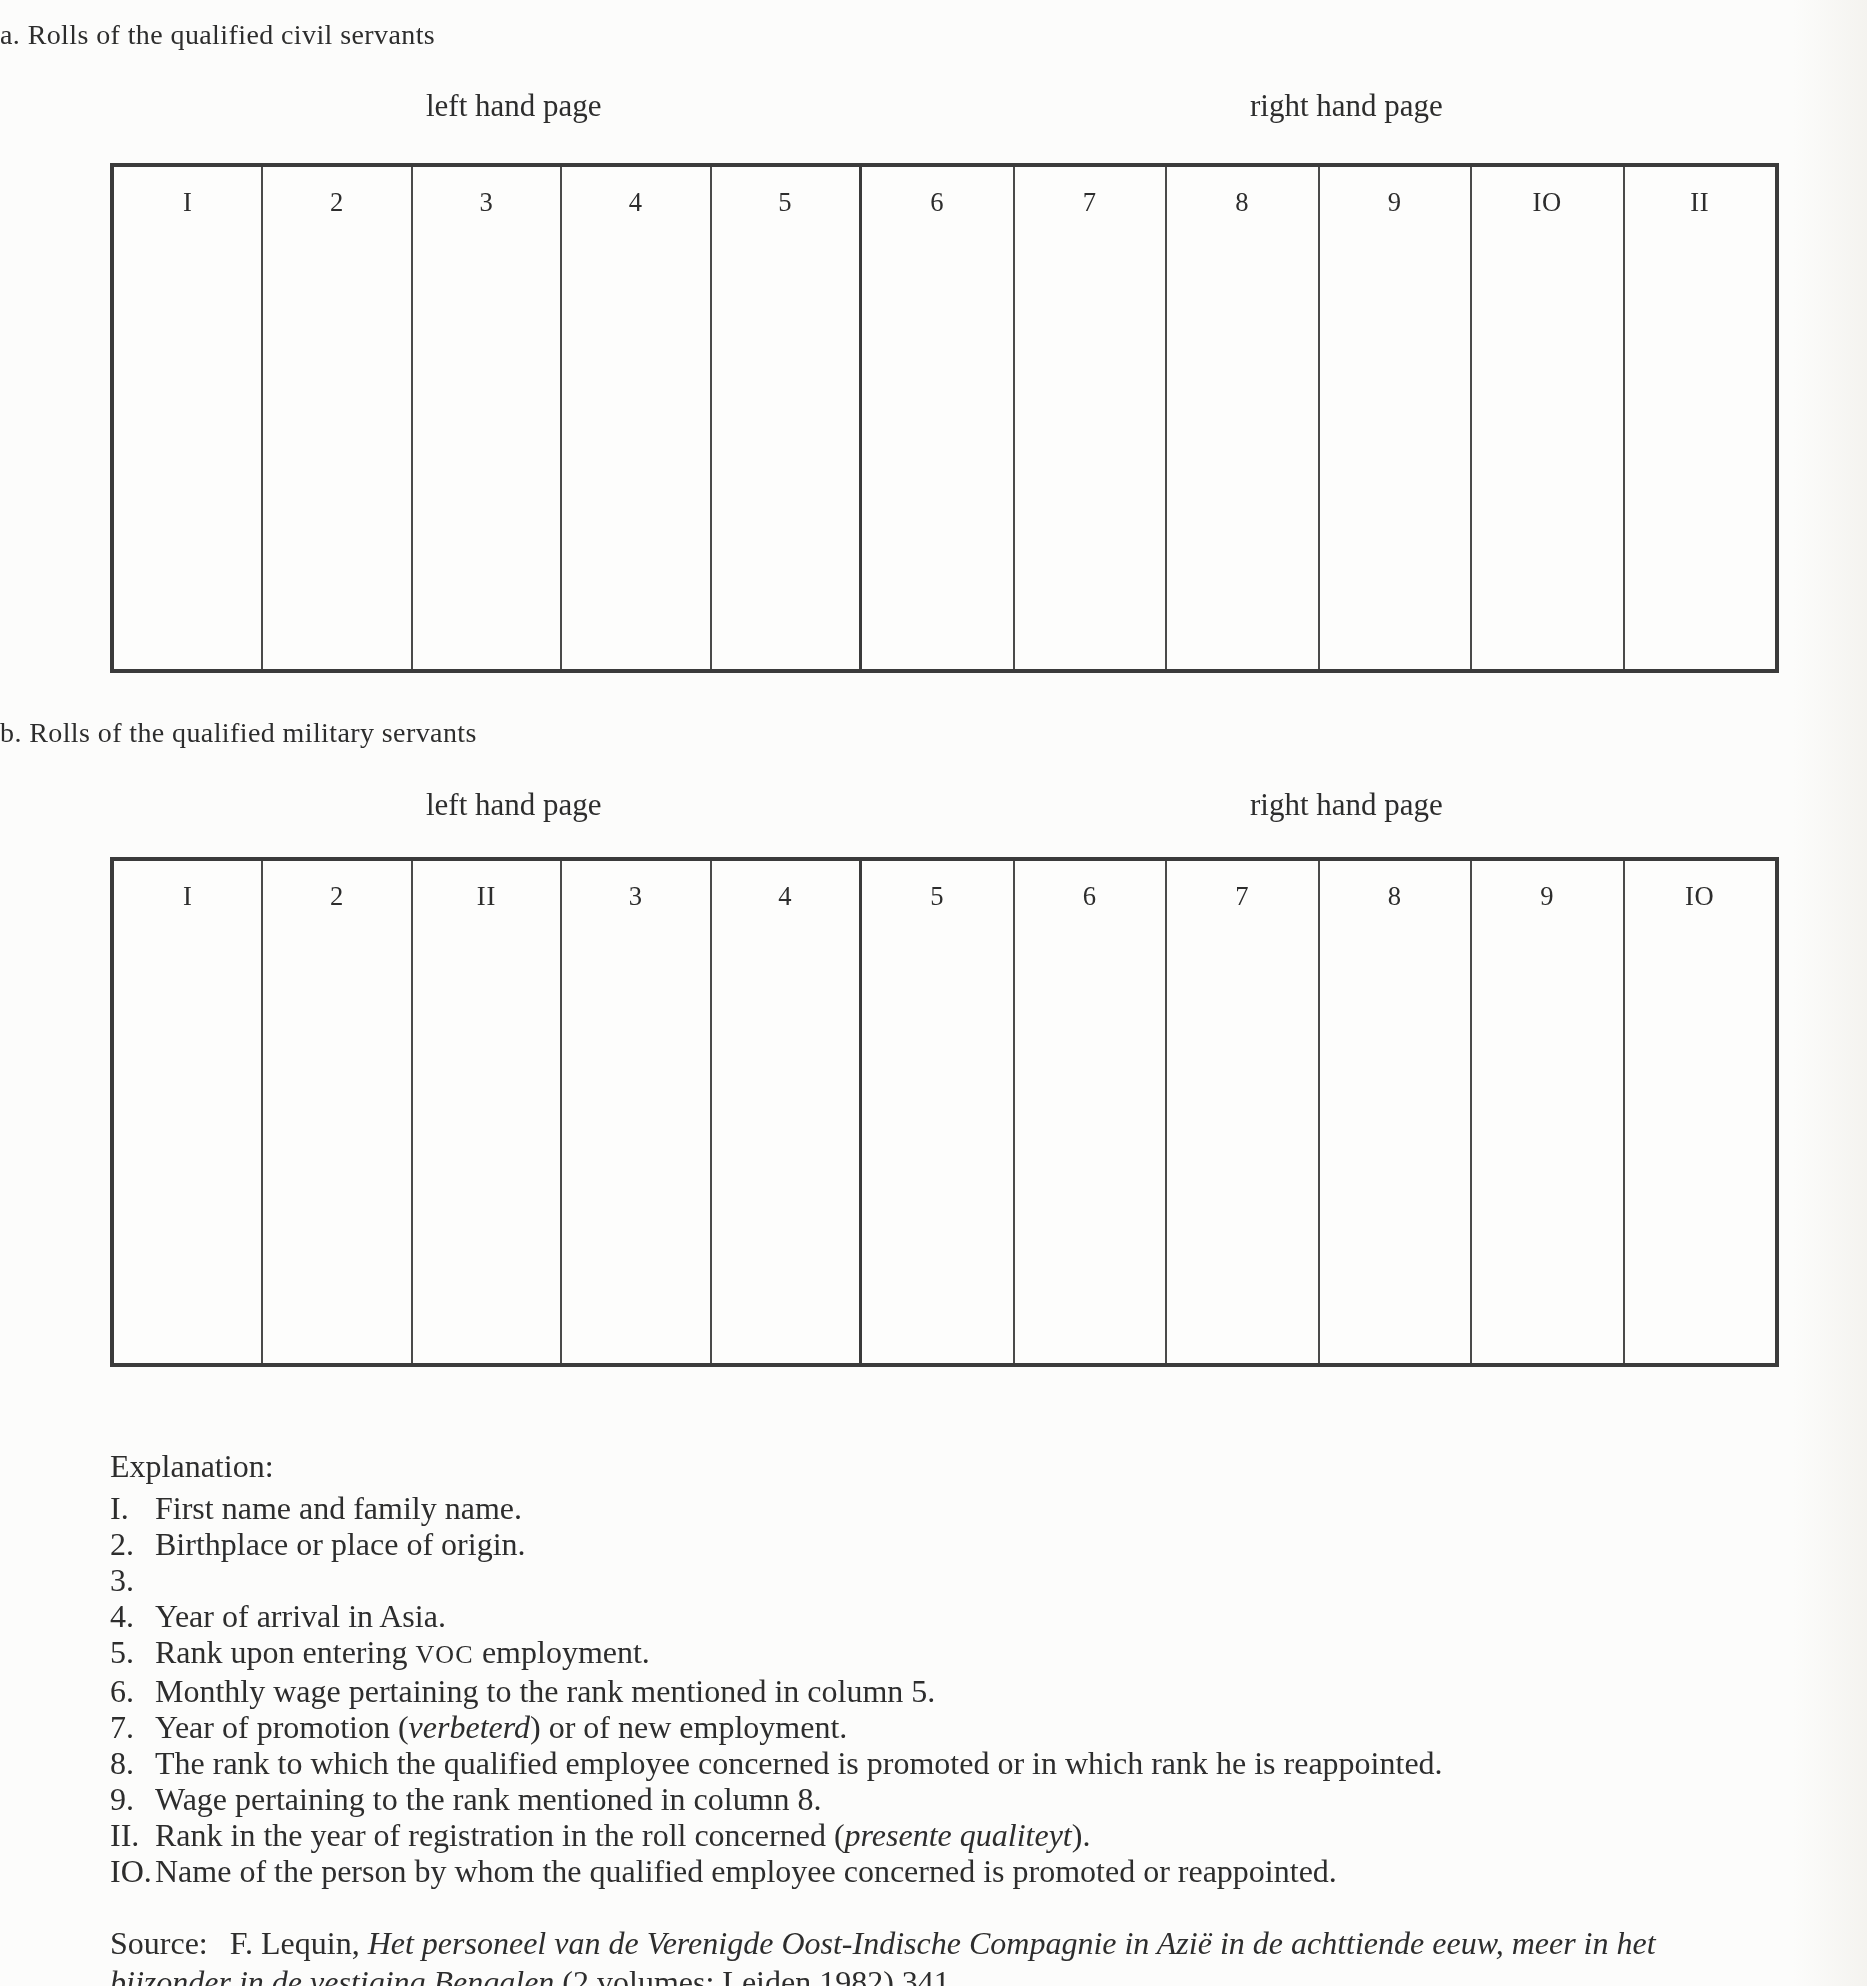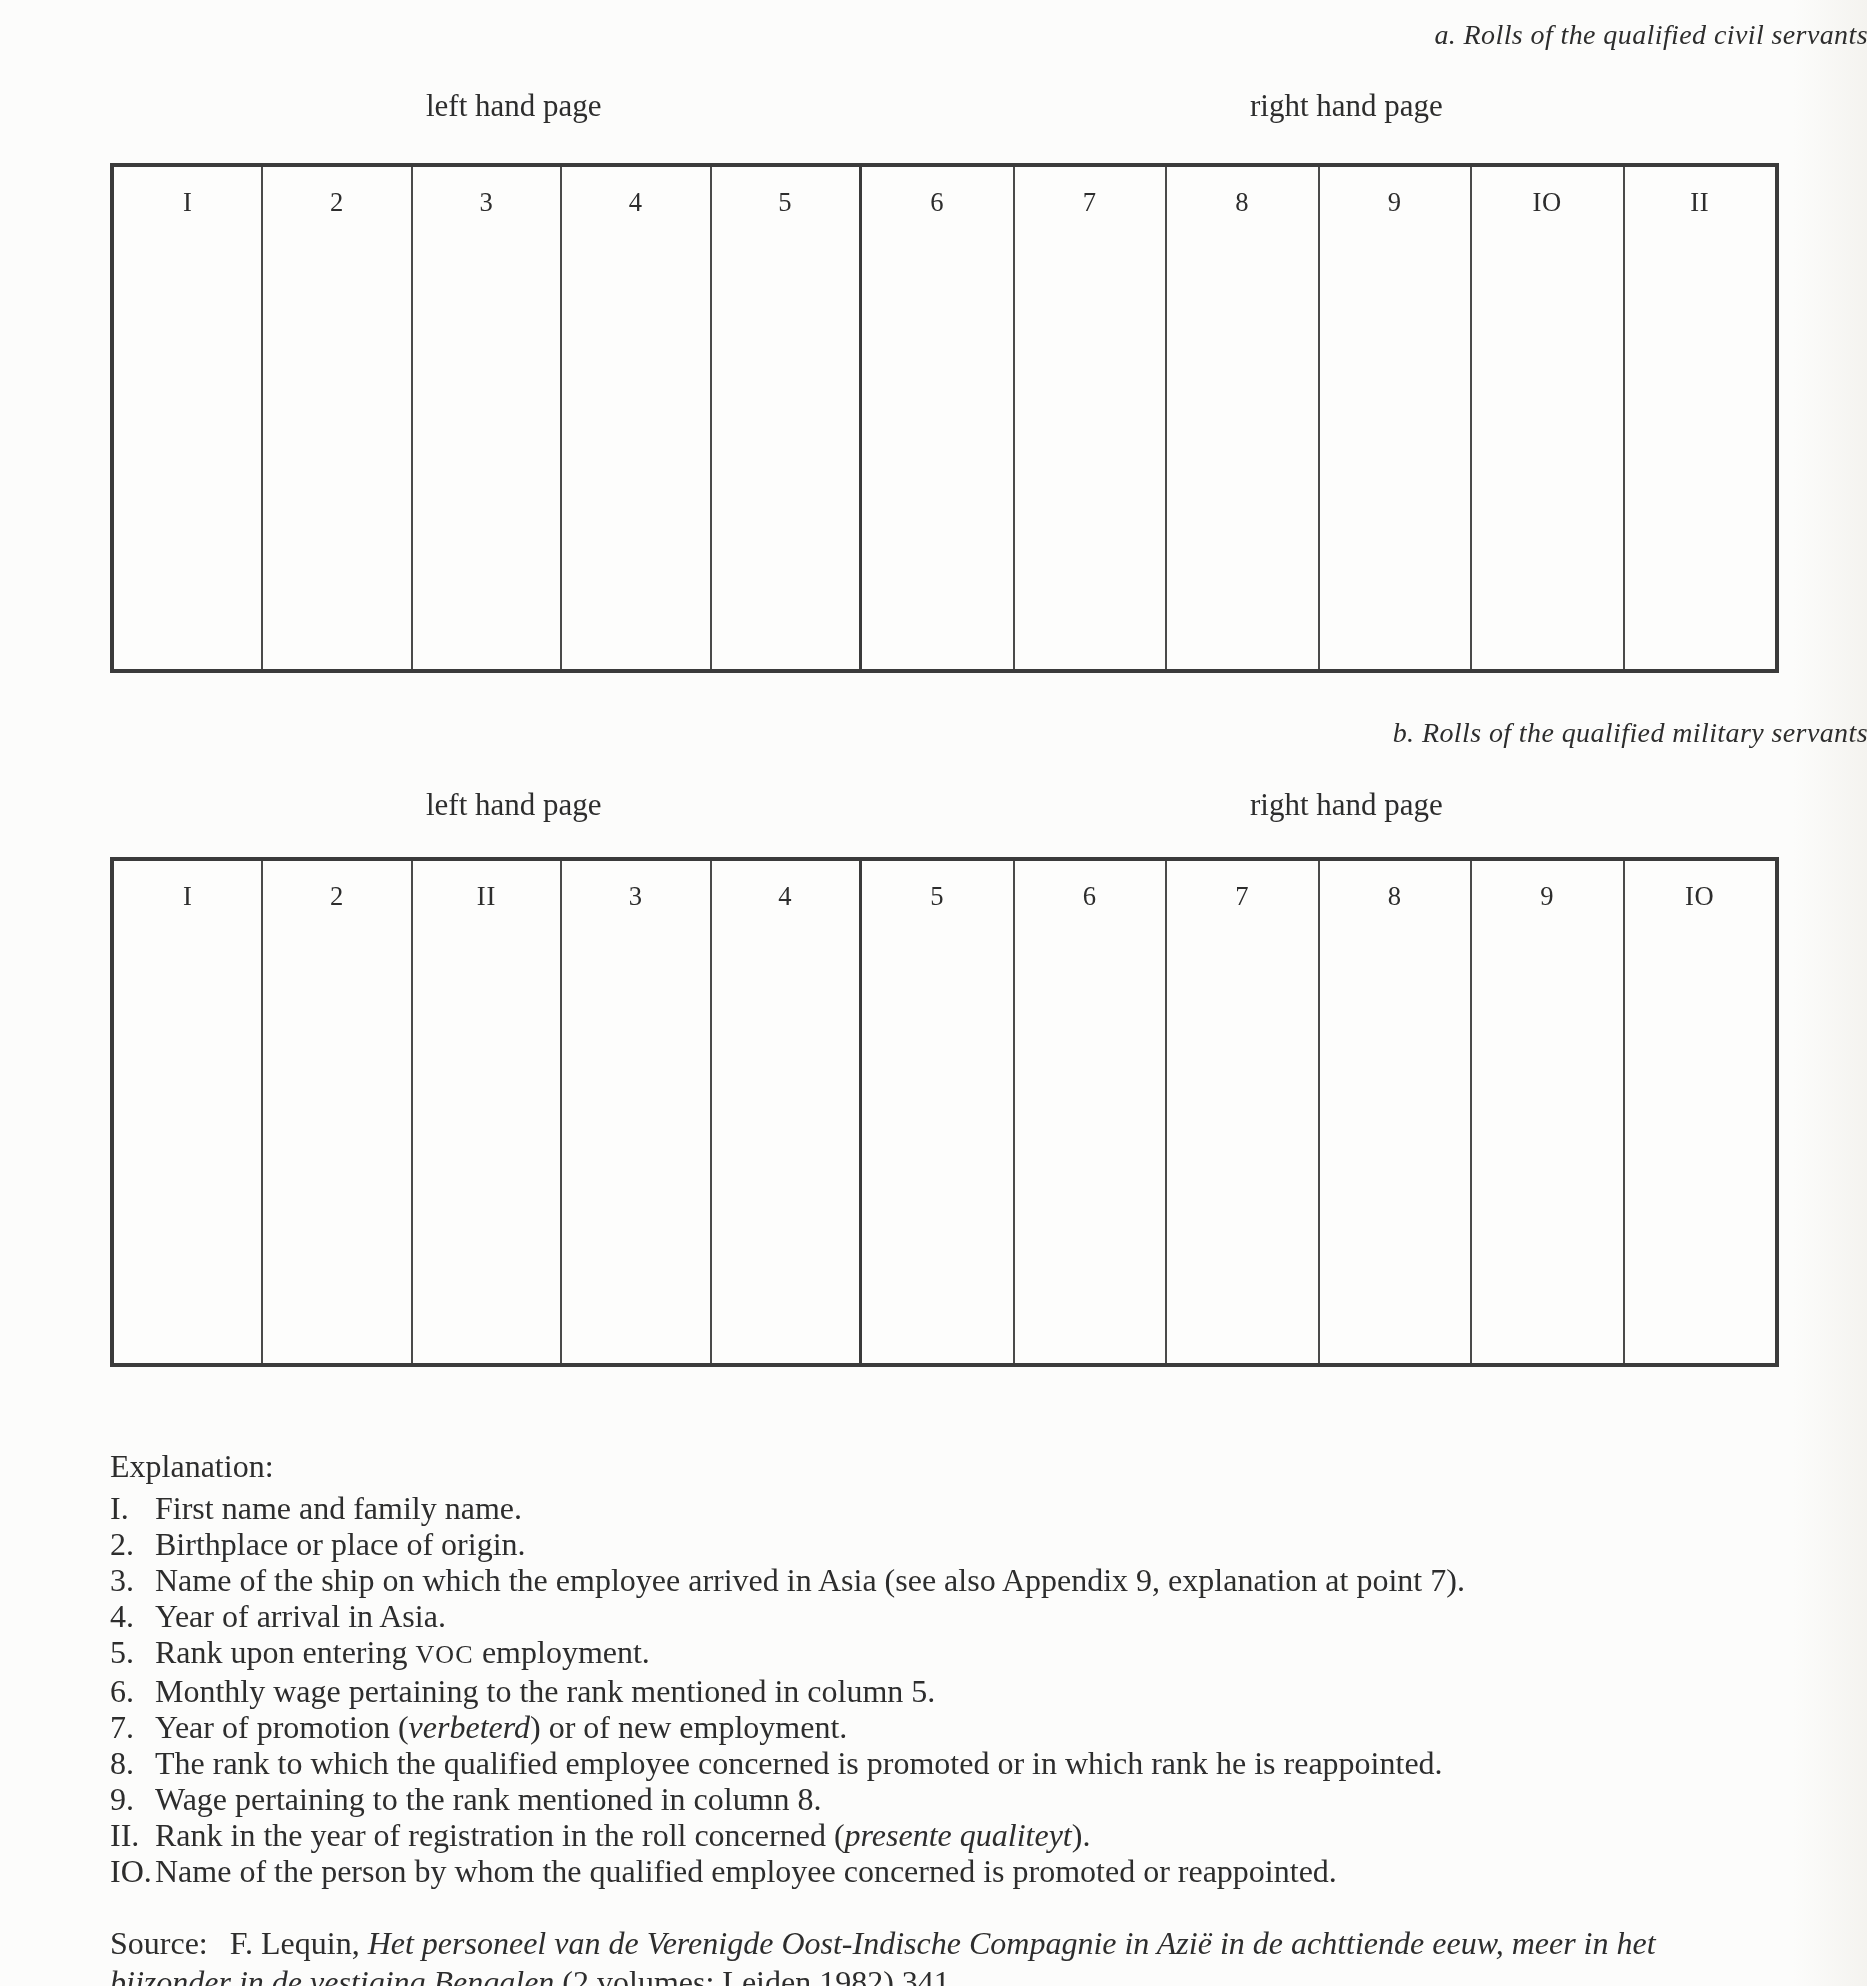--- a/index.html
+++ b/index.html
@@ -19,22 +19,21 @@
     position:relative;
     width:1868px;
     height:1986px;
     background:linear-gradient(90deg, var(--bg) 0%, var(--bg) 96%, #f4f3ef 100%);
     overflow:hidden;
   }
   .fig-title{
     position:absolute;
     left:0;
     width:1868px;
-    text-align:right;
-    font-style:italic;
+    text-align:left;
     font-size:28px;
     letter-spacing:0.4px;
   }
   .page-label{
     position:absolute;
     font-size:31px;
     white-space:nowrap;
   }
   .roll-table{
     position:absolute;
@@ -188,21 +187,20 @@
     <div class="exp-row">
         <span class="exp-num">I.</span>
         <span class="exp-text">First name and family name.</span>
       </div>
     <div class="exp-row">
         <span class="exp-num">2.</span>
         <span class="exp-text">Birthplace or place of origin.</span>
       </div>
     <div class="exp-row">
         <span class="exp-num">3.</span>
-        <span class="exp-text">Name of the ship on which the employee arrived in Asia (see also Appendix 9, explanation at point 7).</span>
       </div>
     <div class="exp-row">
         <span class="exp-num">4.</span>
         <span class="exp-text">Year of arrival in Asia.</span>
       </div>
     <div class="exp-row">
         <span class="exp-num">5.</span>
         <span class="exp-text"><span>Rank upon entering </span><span class="voc">VOC</span><span> employment.</span></span>
       </div>
     <div class="exp-row">

